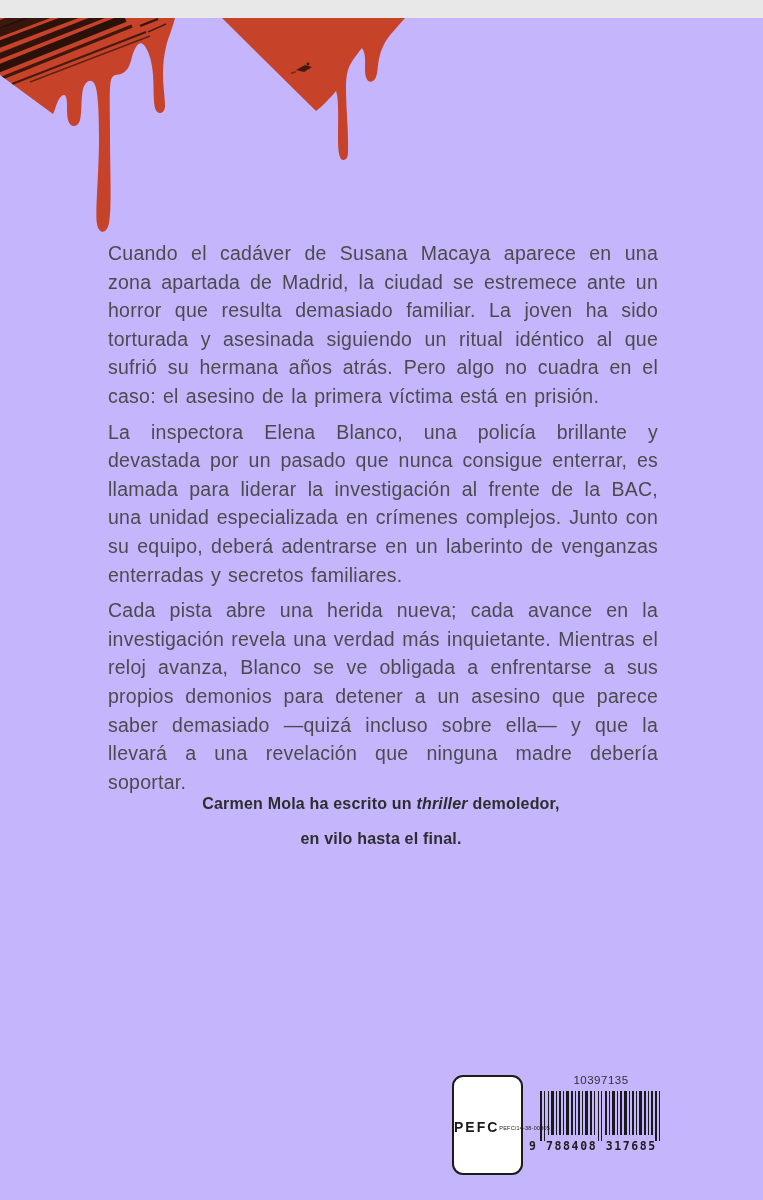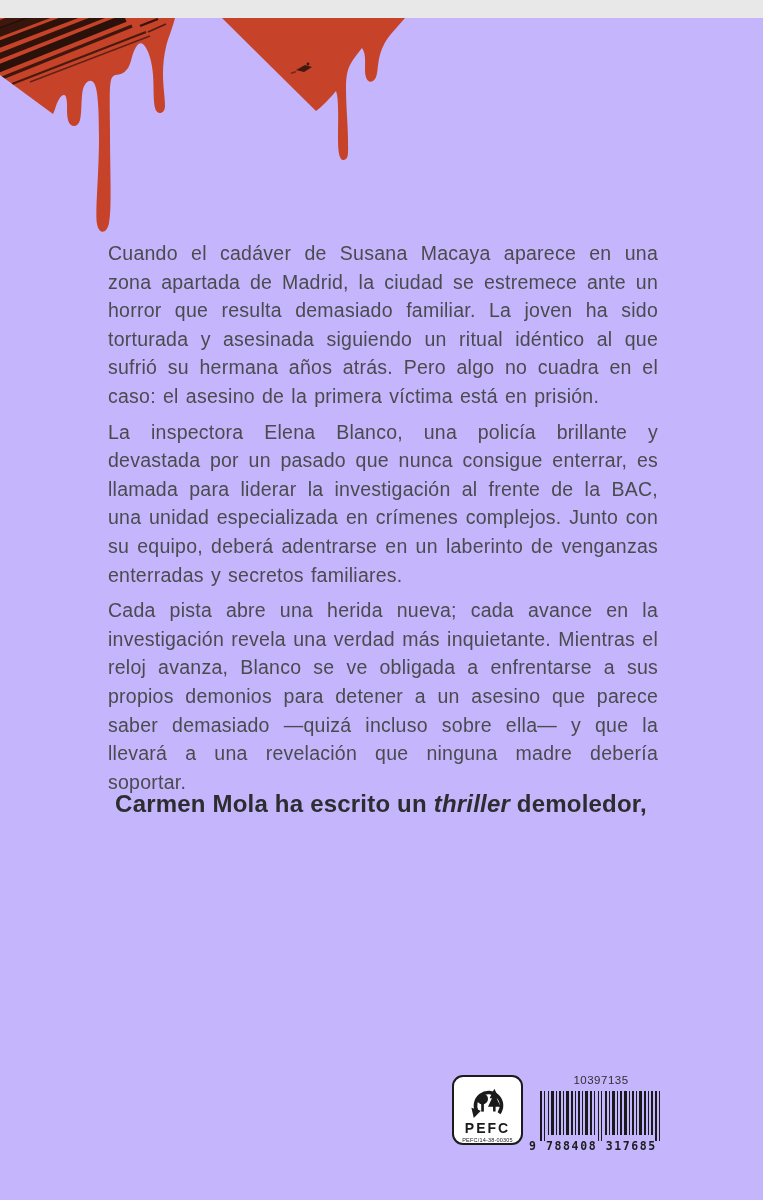--- a/index.html
+++ b/index.html
@@ -33,21 +33,21 @@
   }
   .synopsis p { margin: 0 0 7px 0; }
   .blurb {
     position: absolute;
     top: 768px;
     left: 81px;
     width: 600px;
     text-align: center;
     color: #2d2d2f;
     font-weight: bold;
-    font-size: 24px;
+    font-size: 16px;
     line-height: 35px;
     letter-spacing: 0.2px;
   }
   .blurb em { font-style: italic; }
 
   
   .planeta {
     position: absolute;
     left: 94px;
     top: 1105px;
@@ -60,26 +60,26 @@
     font-family: "DejaVu Sans", sans-serif;
     font-size: 25px;
     letter-spacing: -0.3px;
     line-height: 32px;
   }
   .pefc-box {
     position: absolute;
     left: 452px;
     top: 1057px;
     width: 71px;
-    height: 70px;
+    height: 100px;
     border: 2.5px solid #1b1b1b;
     border-radius: 11px;
     background: #fff;
     display: flex;
-    flex-direction: column;
+    flex-direction: row;
     align-items: center;
     padding-top: 3px;
   }
   .pefc-label {
     font-size: 14px;
     font-weight: bold;
     letter-spacing: 2px;
     color: #1b1b1b;
     line-height: 14px;
     margin-top: 1px;
@@ -171,20 +171,21 @@
   </svg>
 
   <div class="synopsis">
     <p>Cuando el cadáver de Susana Macaya aparece en una zona apartada de Madrid, la ciudad se estremece ante un horror que resulta demasiado familiar. La joven ha sido torturada y asesinada siguiendo un ritual idéntico al que sufrió su hermana años atrás. Pero algo no cuadra en el caso: el asesino de la primera víctima está en prisión.</p>
     <p>La inspectora Elena Blanco, una policía brillante y devastada por un pasado que nunca consigue enterrar, es llamada para liderar la investigación al frente de la BAC, una unidad especializada en crímenes complejos. Junto con su equipo, deberá adentrarse en un laberinto de venganzas enterradas y secretos familiares.</p>
     <p>Cada pista abre una herida nueva; cada avance en la investigación revela una verdad más inquietante. Mientras el reloj avanza, Blanco se ve obligada a enfrentarse a sus propios demonios para detener a un asesino que parece saber demasiado —quizá incluso sobre ella— y que la llevará a una revelación que ninguna madre debería soportar.</p>
   </div>
 
   <div class="blurb">
     <div><span>Carmen Mola ha escrito un </span><em>thriller</em><span> demoledor,</span></div>
+    <div>en vilo hasta el final.</div>
   </div>
 
 
   <div class="pefc-box">
     <svg width="60" height="42" viewBox="0 0 72 50" xmlns="http://www.w3.org/2000/svg" aria-hidden="true">
       <path d="M22 40 A16.5 16.5 0 1 1 50 42" fill="none" stroke="#1b1b1b" stroke-width="4.5"></path>
       <polygon points="15,35 27,39 18,48" fill="#1b1b1b"></polygon>
       <circle cx="29" cy="24" r="7" fill="#1b1b1b"></circle>
       <rect x="27.4" y="29" width="3.4" height="11" fill="#1b1b1b"></rect>
       <polygon points="44,11 50,23 47,23 52,34 45.6,34 45.6,40 42.4,40 42.4,34 36,34 41,23 38,23" fill="#1b1b1b"></polygon>

